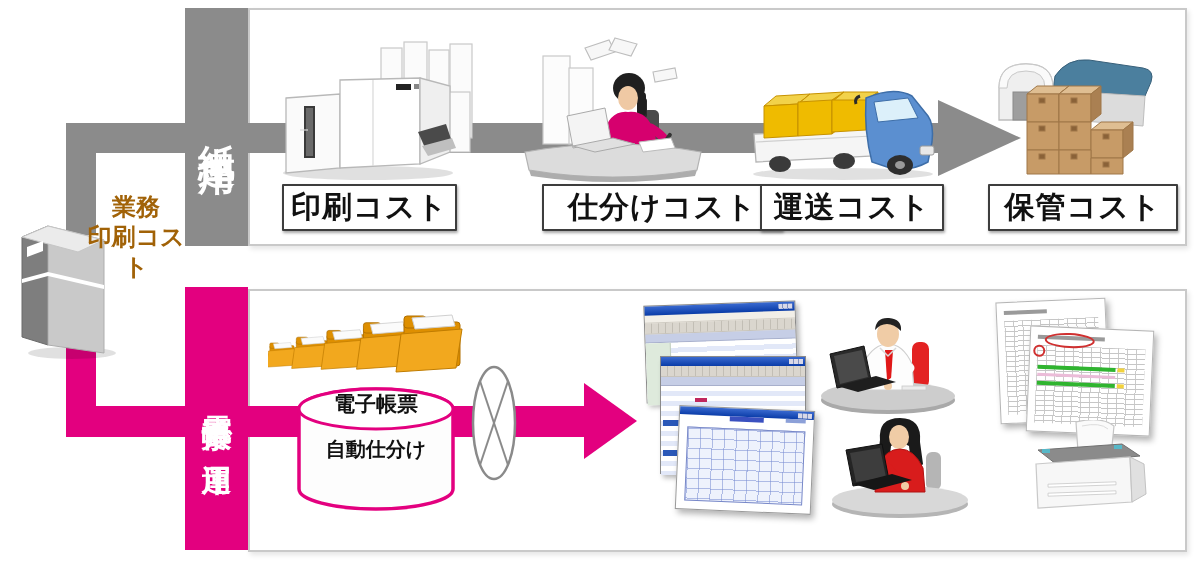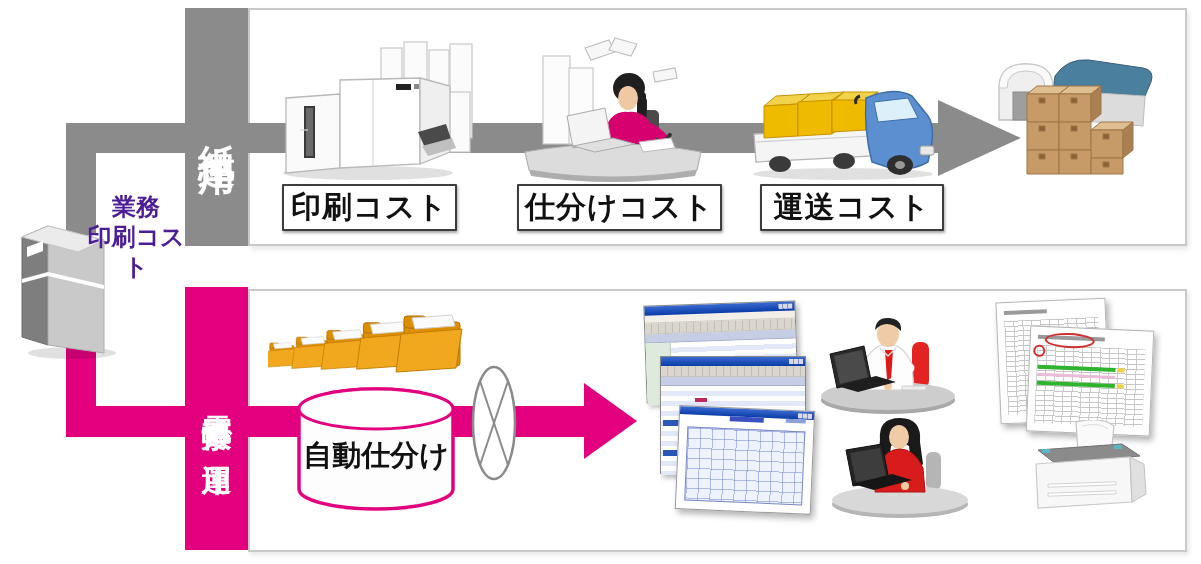--- a/index.html
+++ b/index.html
@@ -31,30 +31,30 @@
   .fill-magenta{fill:var(--magenta);}
 
   
   .costbox{position:absolute;top:184px;height:47px;background:#fff;border:2px solid #3d3d3d;
            box-sizing:border-box;display:flex;align-items:center;justify-content:center;
            font-size:30px;font-weight:bold;color:#111;letter-spacing:1px;z-index:5;
            box-shadow:1px 2px 3px rgba(0,0,0,0.35);border-radius:1px;}
 
   
   .syslabel{position:absolute;left:78px;top:192px;width:116px;text-align:center;z-index:6;
-            font-size:24px;font-weight:bold;color:#4c1d95;line-height:1.25;}
+            font-size:24px;font-weight:bold;color:#a16207;line-height:1.25;}
 
   
   .illus{position:absolute;z-index:4;}
 
   
   .cyl-top-label{position:absolute;left:0;right:0;top:7px;text-align:center;
                  font-size:21px;font-weight:bold;color:#111;z-index:5;}
   .cyl-body-label{position:absolute;left:0;right:0;top:53px;text-align:center;
-                  font-size:29px;font-weight:bold;color:#111;z-index:5;}
+                  font-size:20px;font-weight:bold;color:#111;z-index:5;}
 
   
   .window{position:absolute;z-index:4;background:#ECE9E2;border:1px solid #8a8a8a;
           box-shadow:3px 4px 5px rgba(0,0,0,0.28);box-sizing:border-box;}
   .titlebar{height:9px;background:linear-gradient(180deg,#3A6AD0,#0A3CA8);position:relative;}
   .titlebar::after{content:"";position:absolute;right:2px;top:2px;width:14px;height:5px;
           background:repeating-linear-gradient(90deg,#d8d8e8 0 4px,#8090c0 4px 5px);}
   .menubar{height:7px;background:#F2EFE8;border-bottom:1px solid #cfcbc2;}
   .toolbar{height:10px;background:#E7E3DA;border-bottom:1px solid #c8c4bb;
           background-image:repeating-linear-gradient(90deg,#DAD6CE 0 6px,#C2BEB5 6px 7px);}
@@ -252,22 +252,23 @@
       <rect x="46" y="74" width="6" height="5" fill="#8a6238"></rect>
       <rect x="78" y="74" width="6" height="5" fill="#8a6238"></rect>
       <rect x="110" y="82" width="6" height="5" fill="#8a6238"></rect>
       <rect x="46" y="102" width="6" height="5" fill="#8a6238"></rect>
       <rect x="78" y="102" width="6" height="5" fill="#8a6238"></rect>
       <rect x="110" y="110" width="6" height="5" fill="#8a6238"></rect>
     </g>
   </svg>
 
   <div class="costbox" style="left:282px;width:175px;">印刷コスト</div>
-  <div class="costbox" style="left:517px;width:205px;">仕分けコスト</div>
+  <div class="costbox" style="left:542px;width:241px;">仕分けコスト</div>
   <div class="costbox" style="left:760px;width:184px;">運送コスト</div>
+  <div class="costbox" style="left:988px;width:190px;">保管コスト</div>
 
   <svg class="illus" style="left:268px;top:312px;" width="196" height="76" viewBox="0 0 196 76">
     <g>
       <g transform="translate(0,30) scale(0.45)">
         <rect x="4" y="8" width="54" height="42" rx="3" fill="#DE8F00" stroke="#b06f00"></rect>
         <rect x="4" y="2" width="20" height="12" rx="3" fill="#DE8F00" stroke="#b06f00"></rect>
         <polygon fill="#FBFBFB" stroke="#d0d0d0" points="12,4 50,1 53,12 15,15"></polygon>
         <polygon fill="#F2A81E" stroke="#c07c00" points="1,20 60,15 54,52 -4,56"></polygon>
       </g>
       <g transform="translate(26,24) scale(0.58)">
@@ -295,20 +296,21 @@
         <polygon fill="#F2A81E" stroke="#c07c00" points="1,20 62,15 56,54 -4,58"></polygon>
       </g>
     </g>
   </svg>
 
   <div class="illus" style="left:295px;top:383px;width:162px;height:132px;">
     <svg width="162" height="132" viewBox="0 0 162 132">
       <path d="M4,26 a77,20 0 0 1 154,0 l0,80 a77,20 0 0 1 -154,0 z" fill="#FDFDFD" stroke="#E3007F" stroke-width="3.5"></path>
       <ellipse cx="81" cy="26" rx="77" ry="20" fill="#fff" stroke="#E3007F" stroke-width="3"></ellipse>
     </svg>
+    <div class="cyl-top-label">電子帳票</div>
     <div class="cyl-body-label">自動仕分け</div>
   </div>
 
   <svg class="illus" style="left:470px;top:364px;" width="48" height="118" viewBox="0 0 48 118">
     <ellipse cx="24" cy="59" rx="21" ry="56" fill="#fff" stroke="#8a8a8a" stroke-width="2.5"></ellipse>
     <line x1="10" y1="17" x2="38" y2="101" stroke="#8a8a8a" stroke-width="2"></line>
     <line x1="38" y1="17" x2="10" y2="101" stroke="#8a8a8a" stroke-width="2"></line>
   </svg>
 
   <div class="window" style="left:645px;top:303px;width:152px;height:98px;transform:rotate(-2deg);">

